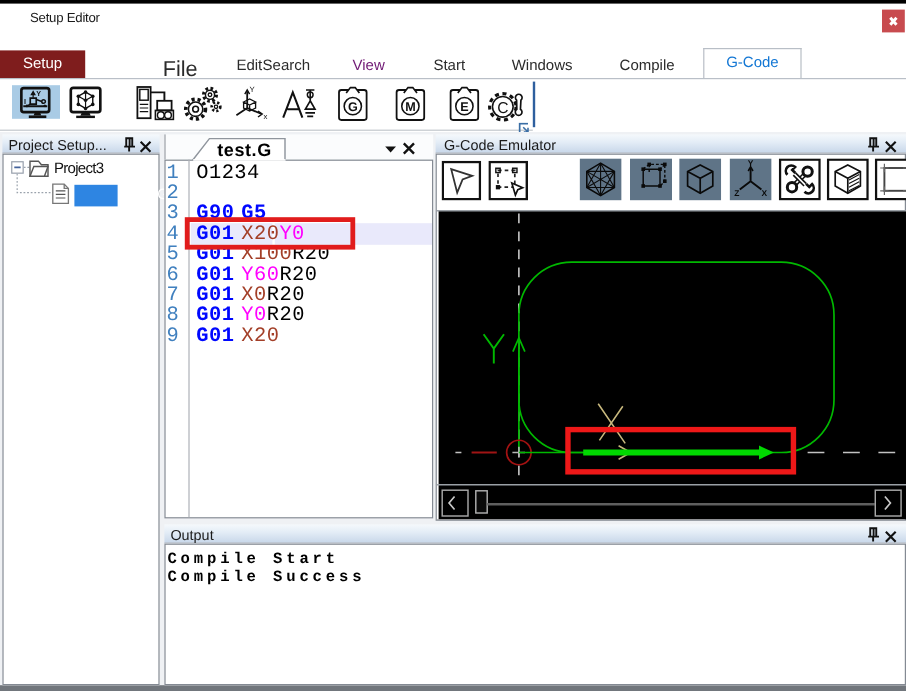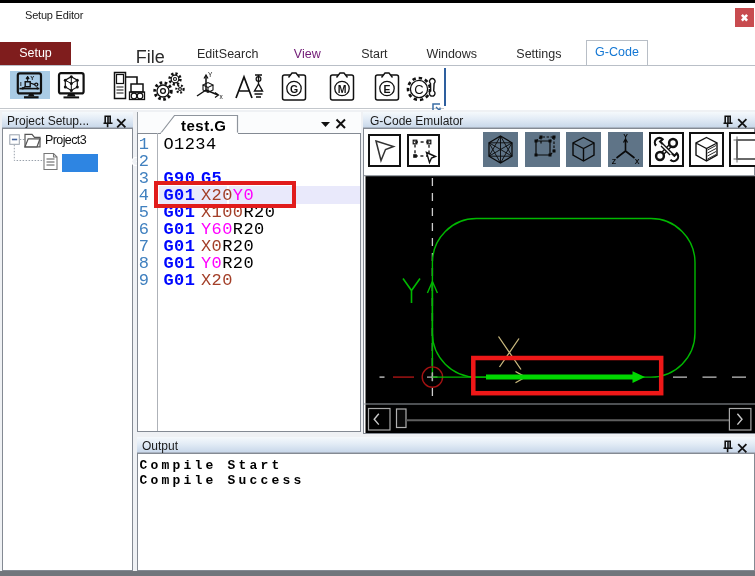--- a/index.html
+++ b/index.html
@@ -27,22 +27,22 @@
 </div>
 
 <div class="abs" style="left:0;top:64.5px;width:755px;height:1px;background:#b9bfc7;"></div>
 <div class="abs" style="left:0;top:42px;width:71px;height:23px;background:#7f1d1d;color:#fff;text-align:center;line-height:23px;font-size:12.5px;">Setup</div>
 <div class="abs" style="left:98.7px;top:47px;font-size:18px;color:#2b2b2b;margin-left:37px;">File</div>
 <div class="abs" style="left:161px;top:47px;font-size:12.5px;color:#2b2b2b;margin-left:36px;">Edit</div>
 <div class="abs" style="left:218.8px;top:47px;font-size:12.5px;color:#2b2b2b;">Search</div>
 <div class="abs" style="left:293.8px;top:47px;font-size:12.5px;color:#701a75;">View</div>
 <div class="abs" style="left:361.2px;top:47px;font-size:12.5px;color:#2b2b2b;">Start</div>
 <div class="abs" style="left:426.4px;top:47px;font-size:12.5px;color:#2b2b2b;">Windows</div>
-<div class="abs" style="left:516.3px;top:47px;font-size:12.5px;color:#2b2b2b;">Settings</div>
-<div class="abs" style="left:586px;top:40px;width:62px;height:25px;background:#fff;border:1px solid #b8bec6;border-bottom:none;color:#1377d4;font-size:12.5px;text-align:center;line-height:23px;">G-Code</div>
+<div class="abs" style="left:516.3px;top:47px;font-size:12.5px;color:#2b2b2b;">Compile</div>
+<div class="abs" style="left:586px;top:40px;width:82px;height:25px;background:#fff;border:1px solid #b8bec6;border-bottom:none;color:#1377d4;font-size:12.5px;text-align:center;line-height:23px;">G-Code</div>
 
 <div class="abs" style="left:0;top:108px;width:444px;height:1px;background:#c3c7cc;"></div>
 <div class="abs" style="left:444px;top:68px;width:2px;height:38px;background:#2e5f9e;"></div>
 <div class="abs" id="launcher" style="left:432px;top:99px;">
  <svg width="11" height="10">
       <path d="M1,8 L1,1 L8,1" stroke="#3a6ea5" stroke-width="1.5" fill="none"></path>
       <path d="M4,4 l4,4 m0,-3.5 v3.5 h-3.5" stroke="#3a6ea5" stroke-width="1.3" fill="none"></path>
     </svg>
 </div>
 <div class="abs" id="tb-icons" style="left:0;top:66px;width:755px;height:42px;">

